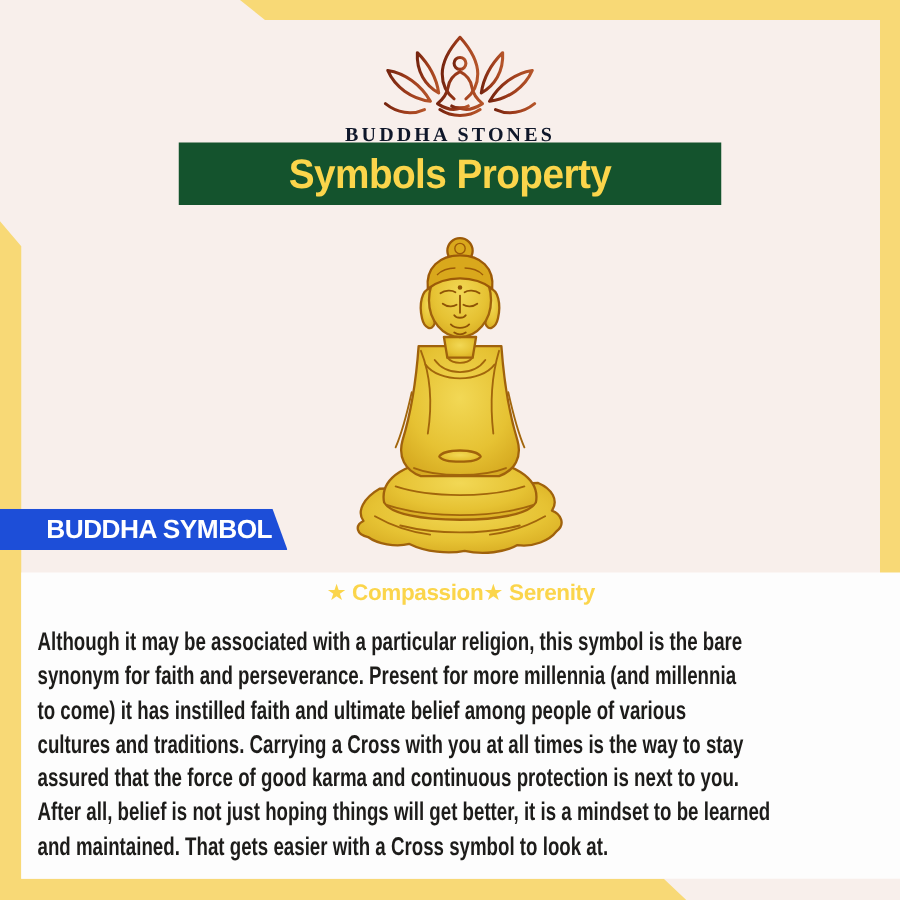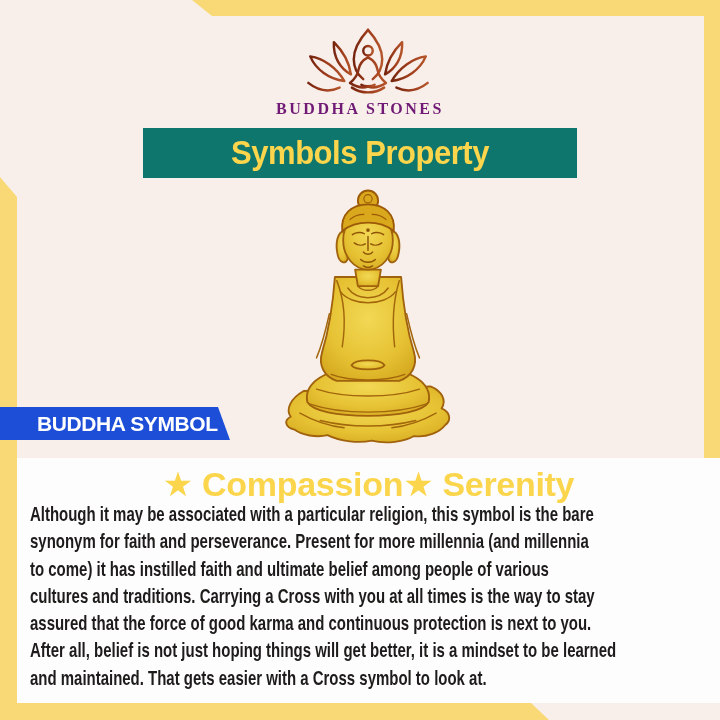--- a/index.html
+++ b/index.html
@@ -11,43 +11,43 @@
   .abs{position:absolute;}
   
   .frame-svg{left:0;top:0;width:720px;height:720px;}
   
   .desc-panel{left:17px;top:458px;width:703px;height:245px;background:#fdfdfd;}
   
   .logo{left:293px;top:27px;width:150px;height:72px;}
   .brand-name{
     left:0;top:100px;width:720px;text-align:center;
     font-family:"Liberation Serif","DejaVu Serif",serif;
-    font-weight:bold;font-size:16px;letter-spacing:2.5px;color:#701a75;
+    font-weight:bold;font-size:16px;letter-spacing:2.5px;color:#0f172a;
   }
-  .title-banner{left:143px;top:128px;width:434px;height:50px;background:#0f766e;}
+  .title-banner{left:143px;top:114px;width:434px;height:50px;background:#14532d;}
   .title-text{
     width:100%;height:50px;line-height:50px;text-align:center;
     font-weight:700;font-size:33px;letter-spacing:-0.5px;color:#fbd54b;
     transform:scaleX(0.94);
   }
   
   .buddha{left:276px;top:185px;width:184px;height:263px;}
   
   .symbol-label{
     left:0;top:407px;width:230px;height:33px;background:#1d4ed8;
     clip-path:polygon(0 0,218px 0,230px 33px,0 33px);
   }
   .symbol-label-text{
     display:block;padding-left:37px;line-height:33px;
     font-weight:700;font-size:21px;letter-spacing:-0.4px;color:#ffffff;
   }
   
   .properties-heading{
     left:17px;top:464px;width:703px;text-align:center;
-    font-weight:700;font-size:34px;color:#fbd54b;letter-spacing:-0.3px;
+    font-weight:700;font-size:18px;color:#fbd54b;letter-spacing:-0.3px;
   }
   .description-text{
     left:30px;top:500px;width:920px;
     font-weight:700;font-size:20.5px;line-height:27.3px;color:#1d1c1a;
     white-space:pre-line;
     transform:scaleX(0.73);transform-origin:left top;
   }
 </style>
 </head>
 <body>

